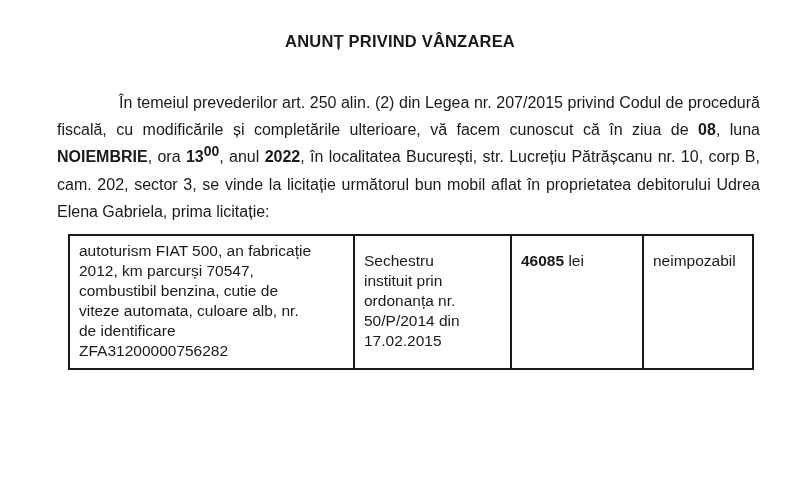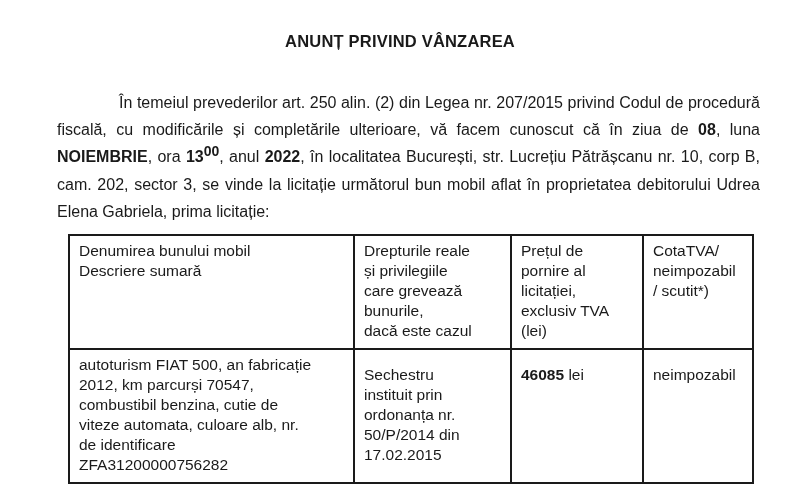--- a/index.html
+++ b/index.html
@@ -81,37 +81,20 @@
   <p class="intro"><span>În temeiul prevederilor art. 250 alin. (2) din Legea nr. 207/2015 privind Codul de procedură fiscală, cu modificările și completările ulterioare, vă facem cunoscut că în ziua de </span><b>08</b><span>, luna </span><b>NOIEMBRIE</b><span>, ora </span><b>13</b><sup>00</sup><span>, anul </span><b>2022</b><span>, în localitatea București, str. Lucrețiu Pătrășcanu nr. 10, corp B, cam. 202, sector 3, se vinde la licitație următorul bun mobil aflat în proprietatea debitorului Udrea Elena Gabriela, prima licitație:</span></p>
 
   <table class="goods">
     <colgroup>
       <col class="col-desc">
       <col class="col-rights">
       <col class="col-price">
       <col class="col-vat">
     </colgroup>
     <tbody>
-      <tr class="header-row">
-        <th>Denumirea bunului mobil
-Descriere sumară</th>
-        <th>Drepturile reale
-și privilegiile
-care grevează
-bunurile,
-dacă este cazul</th>
-        <th>Prețul de
-pornire al
-licitației,
-exclusiv TVA
-(lei)</th>
-        <th>CotaTVA/
-neimpozabil
-/ scutit*)</th>
-      </tr>
       <tr class="body-row">
         <td>autoturism FIAT 500, an fabricație
 2012, km parcurși 70547,
 combustibil benzina, cutie de
 viteze automata, culoare alb, nr.
 de identificare
 ZFA31200000756282</td>
         <td class="pad-down">Sechestru
 instituit prin
 ordonanța nr.

